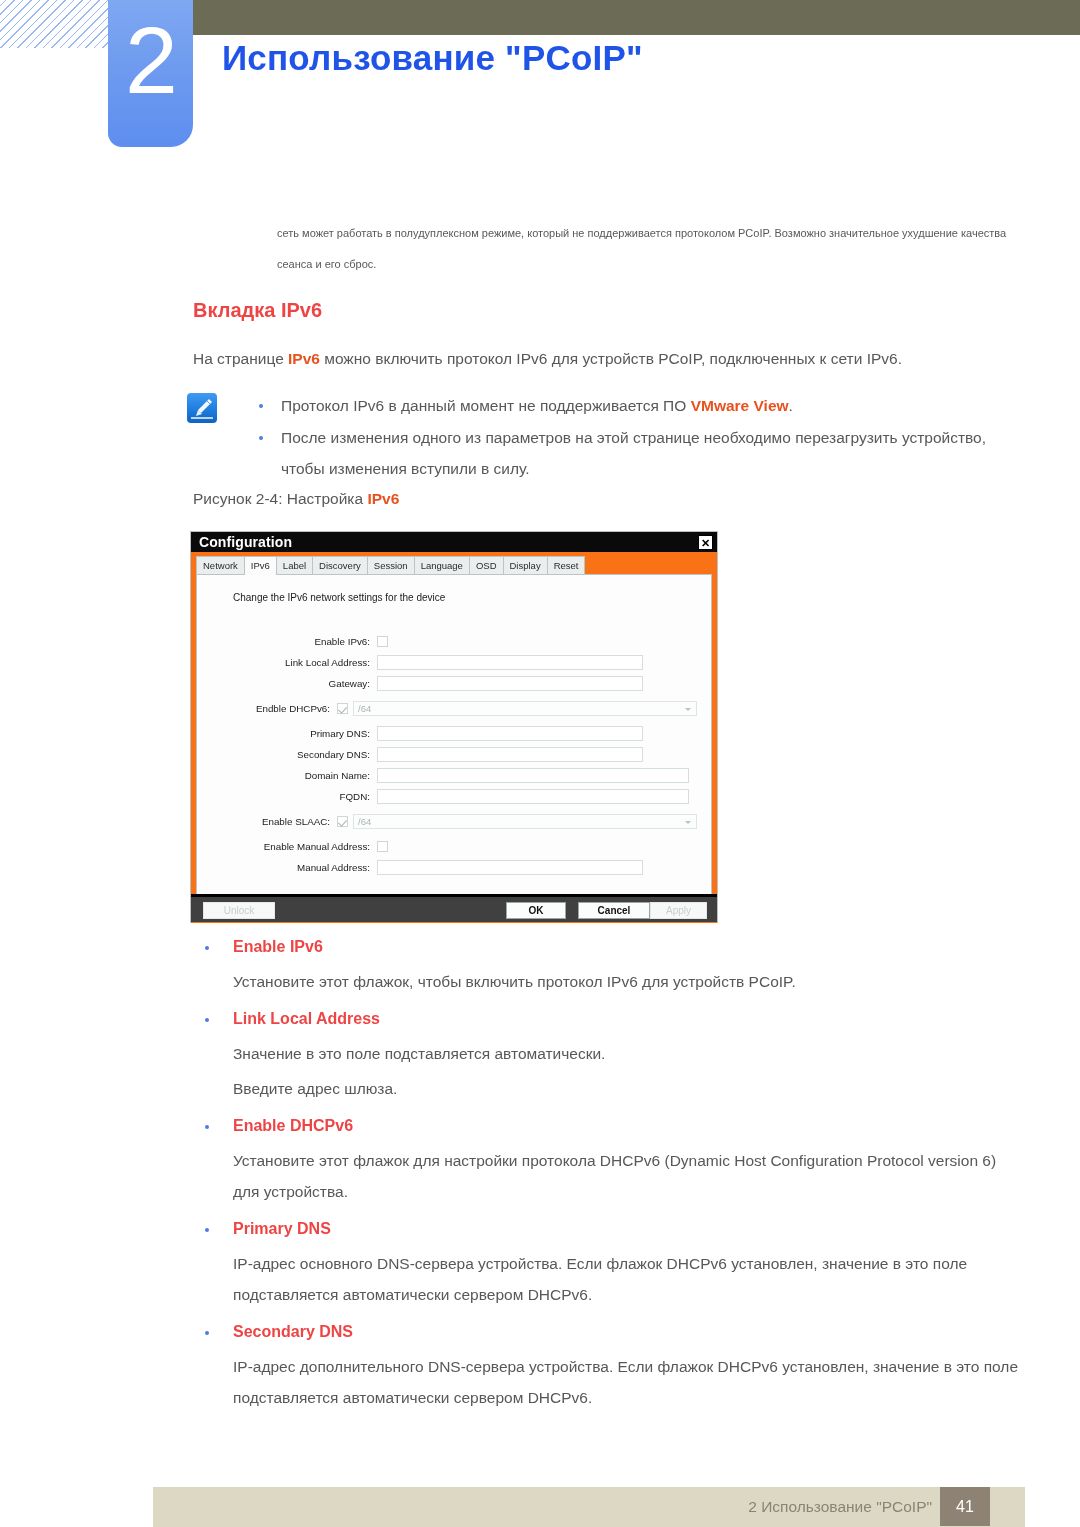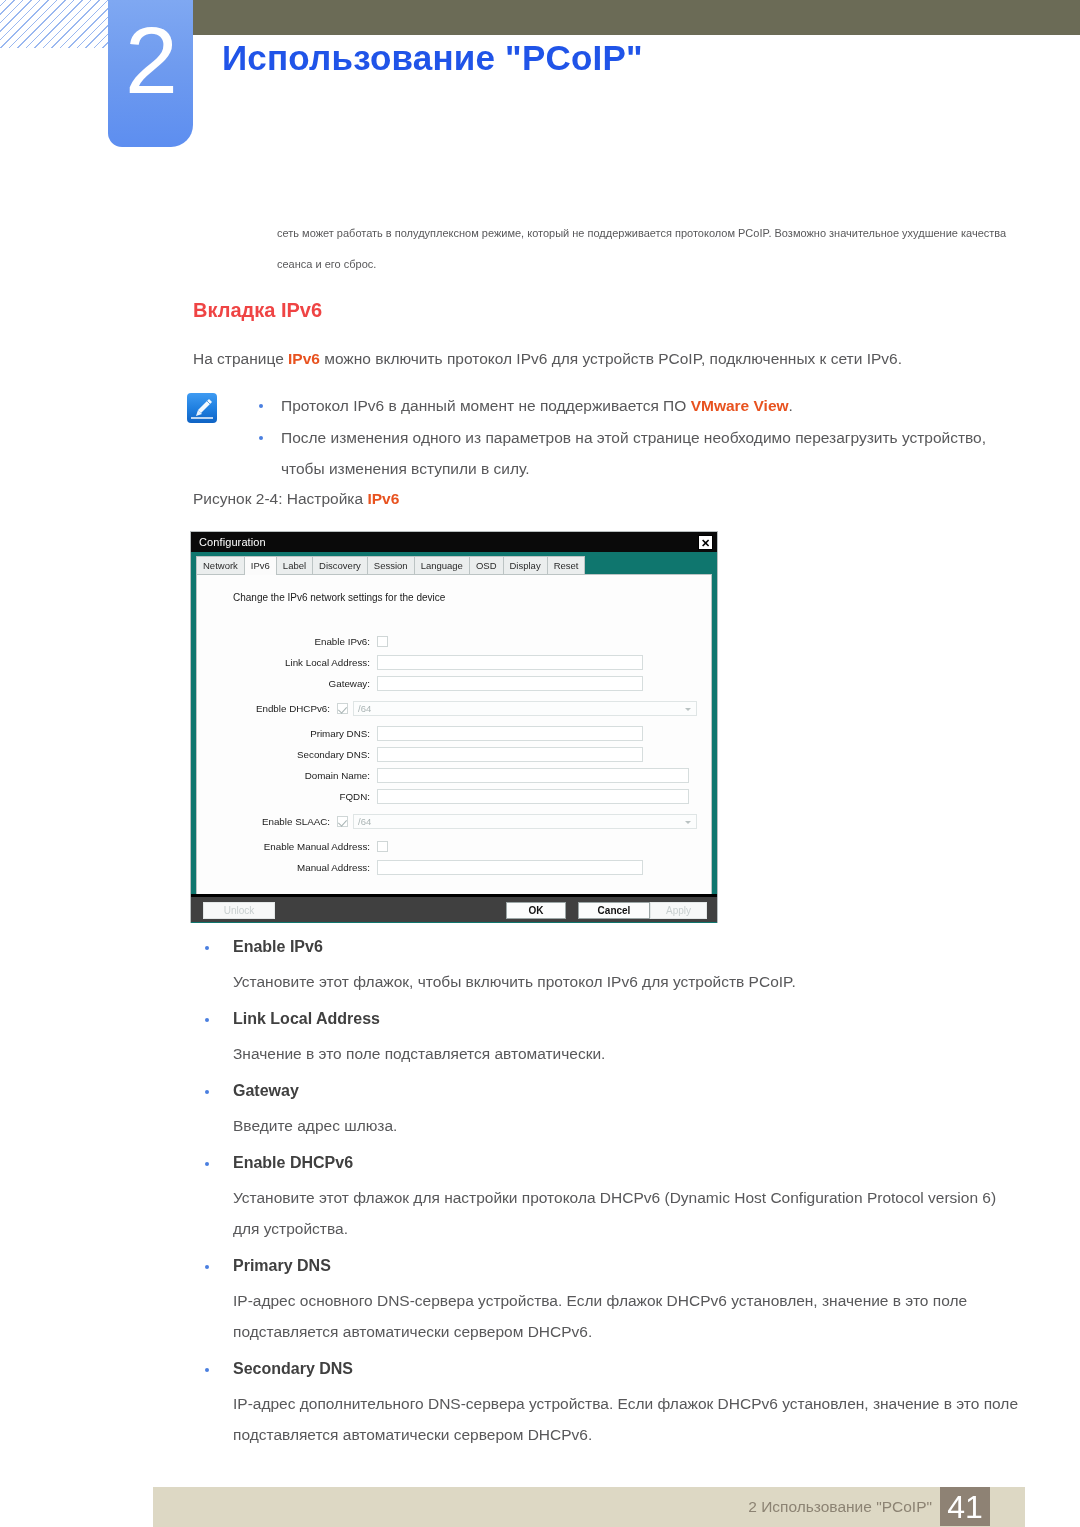--- a/index.html
+++ b/index.html
@@ -180,40 +180,41 @@
   .dlg-titlebar {
     height: 20px;
     background: #0a0a0a;
     position: relative;
     display: flex;
     align-items: center;
     padding-left: 8px;
   }
   .dlg-title {
     color: #ffffff;
-    font-size: 11px;
+    font-size: 14px;
     letter-spacing: .1px;
+    font-weight: bold;
   }
   .dlg-close {
     position: absolute;
     right: 4px;
     top: 2.5px;
     width: 15px;
     height: 15px;
     background: #ffffff;
     border: 1px solid #000;
     color: #000;
     font-size: 11px;
     line-height: 14px;
     text-align: center;
     box-sizing: border-box;
     font-weight: bold;
   }
   .dlg-body {
-    background: #0f766e;
+    background: #f97316;
     padding: 4px 5px 0 5px;
     height: 371px;
     box-sizing: border-box;
   }
   .tabstrip {
     display: flex;
     align-items: flex-end;
     height: 18px;
     border-bottom: 1px solid #bcc4c4;
     position: relative;
@@ -358,21 +359,21 @@
     position: absolute;
     top: 932px;
     left: 193px;
     width: 830px;
   }
   .def-term {
     position: relative;
     padding-left: 40px;
     font-size: 16px;
     font-weight: bold;
-    color: #404040;
+    color: #ef4444;
     line-height: 30px;
     margin-top: 7px;
   }
   .def-term:first-child { margin-top: 0; }
   .def-term::before {
     content: "";
     position: absolute;
     left: 12px;
     top: 14px;
     width: 4px;
@@ -406,21 +407,21 @@
     color: #8c8373;
   }
   .footer-pagebox {
     position: absolute;
     right: 35px;
     top: 0;
     width: 50px;
     height: 39px;
     background: #8e8274;
     color: #ffffff;
-    font-size: 32px;
+    font-size: 16px;
     line-height: 40px;
     text-align: center;
   }
 </style>
 </head>
 <body>
 
 <div class="page-header">
   <div class="hatch"></div>
   <div class="olive-bar"></div>
@@ -569,21 +570,20 @@
     </div>
   </div>
 
   <div class="deflist">
     <div class="def-term">Enable IPv6</div>
     <div class="def-desc">Установите этот флажок, чтобы включить протокол IPv6 для устройств PCoIP.</div>
 
     <div class="def-term">Link Local Address</div>
     <div class="def-desc">Значение в это поле подставляется автоматически.</div>
 
-    <div class="def-term">Gateway</div>
     <div class="def-desc">Введите адрес шлюза.</div>
 
     <div class="def-term">Enable DHCPv6</div>
     <div class="def-desc">Установите этот флажок для настройки протокола DHCPv6 (Dynamic Host Configuration Protocol version 6) для устройства.</div>
 
     <div class="def-term">Primary DNS</div>
     <div class="def-desc">IP-адрес основного DNS-сервера устройства. Если флажок DHCPv6 установлен, значение в это поле подставляется автоматически сервером DHCPv6.</div>
 
     <div class="def-term">Secondary DNS</div>
     <div class="def-desc">IP-адрес дополнительного DNS-сервера устройства. Если флажок DHCPv6 установлен, значение в это поле подставляется автоматически сервером DHCPv6.</div>

